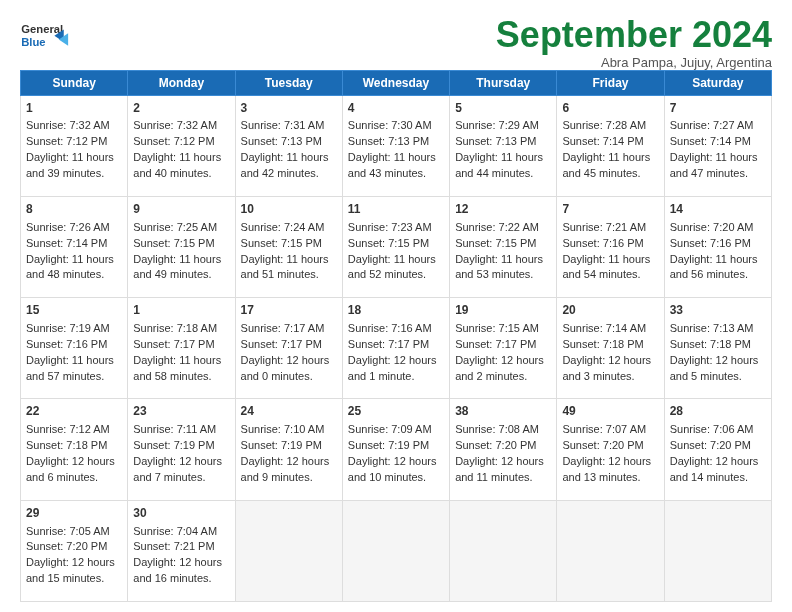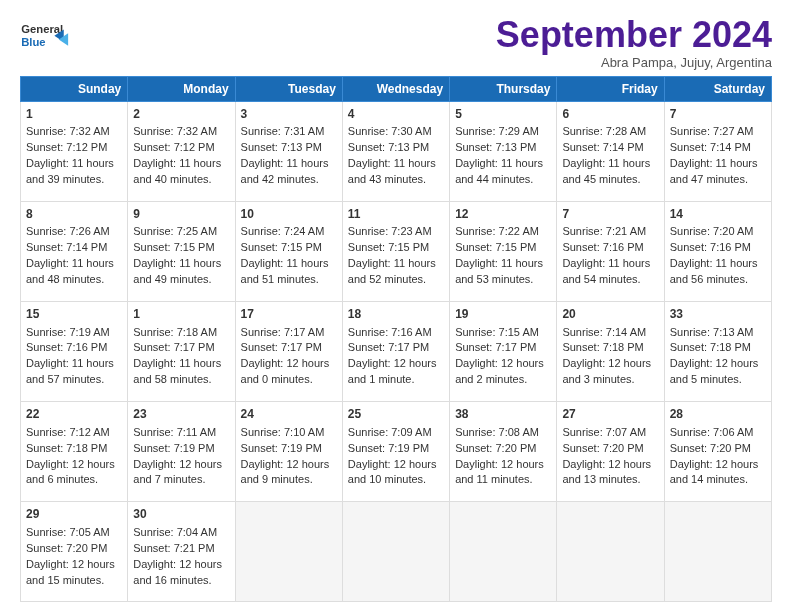--- a/index.html
+++ b/index.html
@@ -14,51 +14,51 @@
       width: 792px;
       height: 612px;
       padding: 15px 20px 10px 20px;
       display: flex;
       flex-direction: column;
     }
     .header {
       display: flex;
       justify-content: space-between;
       align-items: flex-start;
-      margin-bottom: 6px;
+      margin-bottom: 0;
     }
     .logo {
       display: flex;
       flex-direction: column;
       align-items: flex-start;
     }
     .title-block {
       text-align: right;
     }
     .month-title {
       font-size: 36px;
       font-weight: bold;
-      color: #4c1d95;
+      color: #15803d;
       line-height: 1.1;
     }
     .subtitle {
       font-size: 13px;
       color: #555;
     }
     .calendar {
       flex: 1;
       border-collapse: collapse;
       width: 100%;
       table-layout: fixed;
       font-size: 9.5px;
     }
     .calendar th {
       background-color: #1a6bb5;
       color: #fff;
-      text-align: right;
+      text-align: center;
       padding: 5px 6px;
       font-size: 12px;
       font-weight: bold;
       border: 1px solid #3a8ad4;
     }
     .calendar td {
       vertical-align: top;
       padding: 4px 5px;
       border: 1px solid #ddd;
       background: #fff;
@@ -147,21 +147,21 @@
           <td><span class="day-num">19</span><span class="cell-text">Sunrise: 7:15 AM<br>Sunset: 7:17 PM<br>Daylight: 12 hours and 2 minutes.</span></td>
           <td><span class="day-num">20</span><span class="cell-text">Sunrise: 7:14 AM<br>Sunset: 7:18 PM<br>Daylight: 12 hours and 3 minutes.</span></td>
           <td><span class="day-num">33</span><span class="cell-text">Sunrise: 7:13 AM<br>Sunset: 7:18 PM<br>Daylight: 12 hours and 5 minutes.</span></td>
         </tr>
         <tr>
           <td><span class="day-num">22</span><span class="cell-text">Sunrise: 7:12 AM<br>Sunset: 7:18 PM<br>Daylight: 12 hours and 6 minutes.</span></td>
           <td><span class="day-num">23</span><span class="cell-text">Sunrise: 7:11 AM<br>Sunset: 7:19 PM<br>Daylight: 12 hours and 7 minutes.</span></td>
           <td><span class="day-num">24</span><span class="cell-text">Sunrise: 7:10 AM<br>Sunset: 7:19 PM<br>Daylight: 12 hours and 9 minutes.</span></td>
           <td><span class="day-num">25</span><span class="cell-text">Sunrise: 7:09 AM<br>Sunset: 7:19 PM<br>Daylight: 12 hours and 10 minutes.</span></td>
           <td><span class="day-num">38</span><span class="cell-text">Sunrise: 7:08 AM<br>Sunset: 7:20 PM<br>Daylight: 12 hours and 11 minutes.</span></td>
-          <td><span class="day-num">27</span><span class="cell-text">Sunrise: 7:07 AM<br>Sunset: 7:20 PM<br>Daylight: 12 hours and 13 minutes.</span></td>
+          <td><span class="day-num">49</span><span class="cell-text">Sunrise: 7:07 AM<br>Sunset: 7:20 PM<br>Daylight: 12 hours and 13 minutes.</span></td>
           <td><span class="day-num">28</span><span class="cell-text">Sunrise: 7:06 AM<br>Sunset: 7:20 PM<br>Daylight: 12 hours and 14 minutes.</span></td>
         </tr>
         <tr>
           <td><span class="day-num">29</span><span class="cell-text">Sunrise: 7:05 AM<br>Sunset: 7:20 PM<br>Daylight: 12 hours and 15 minutes.</span></td>
           <td><span class="day-num">30</span><span class="cell-text">Sunrise: 7:04 AM<br>Sunset: 7:21 PM<br>Daylight: 12 hours and 16 minutes.</span></td>
           <td class="empty"></td>
           <td class="empty"></td>
           <td class="empty"></td>
           <td class="empty"></td>
           <td class="empty"></td>

